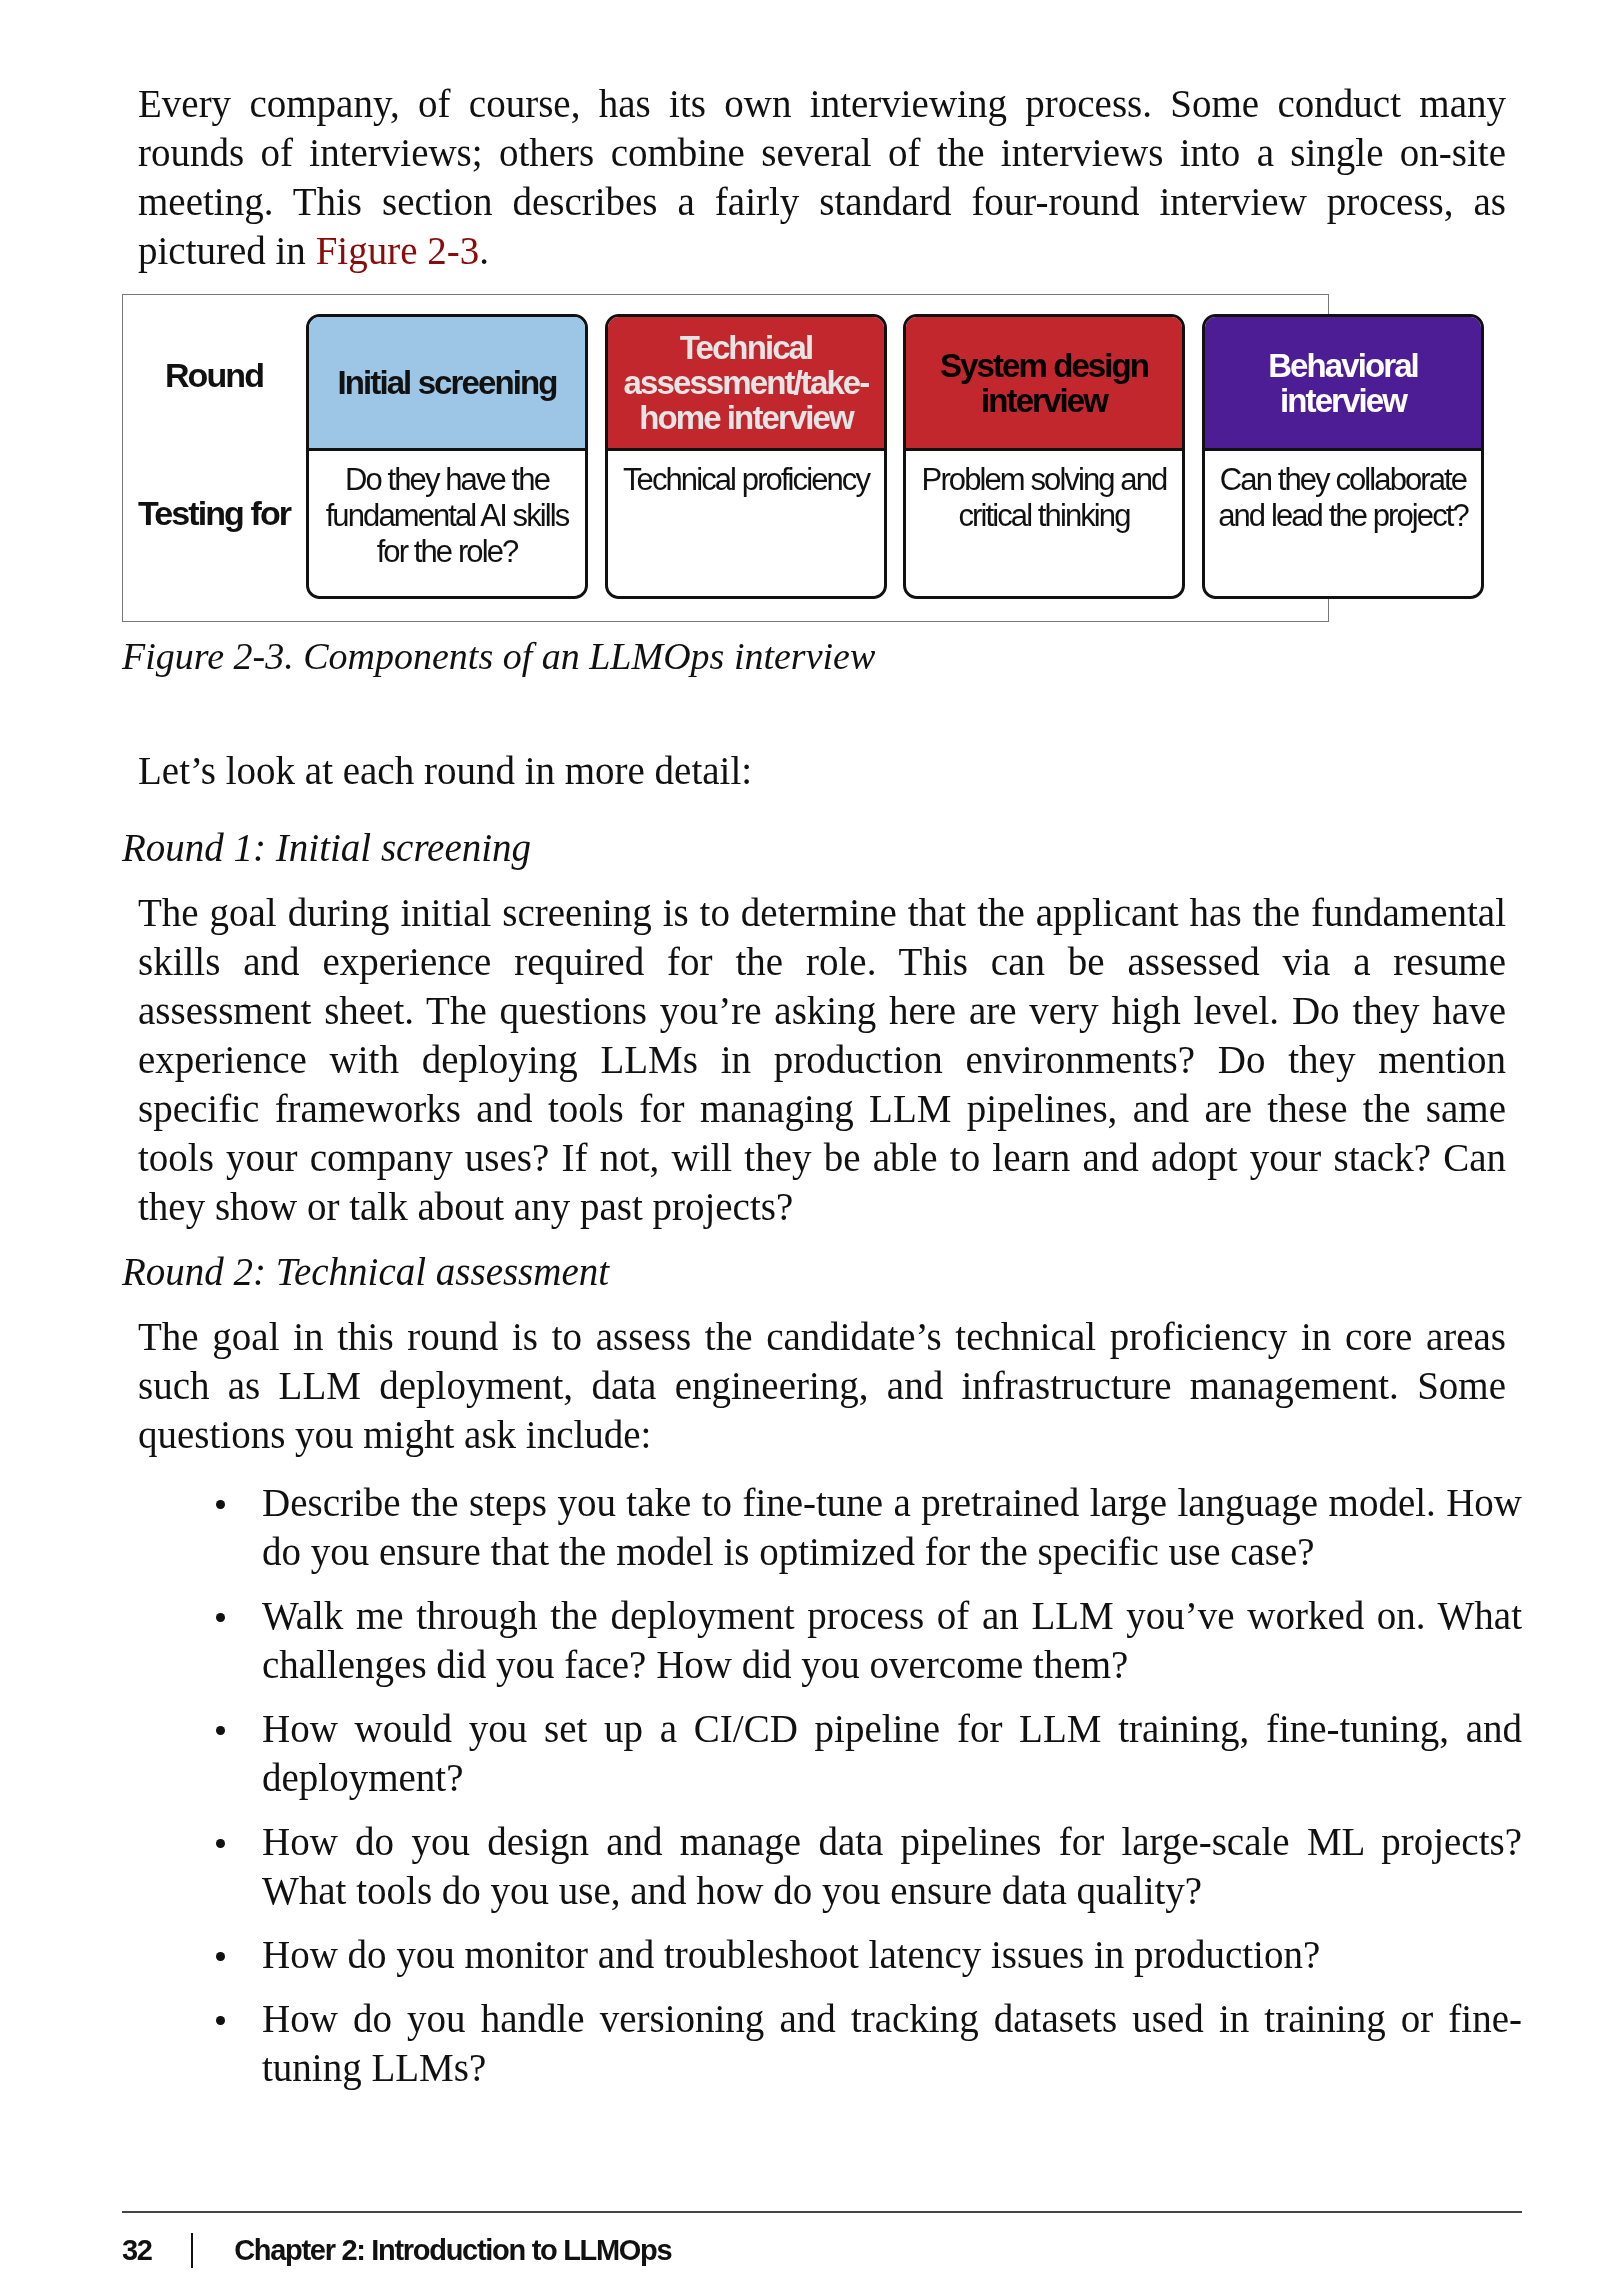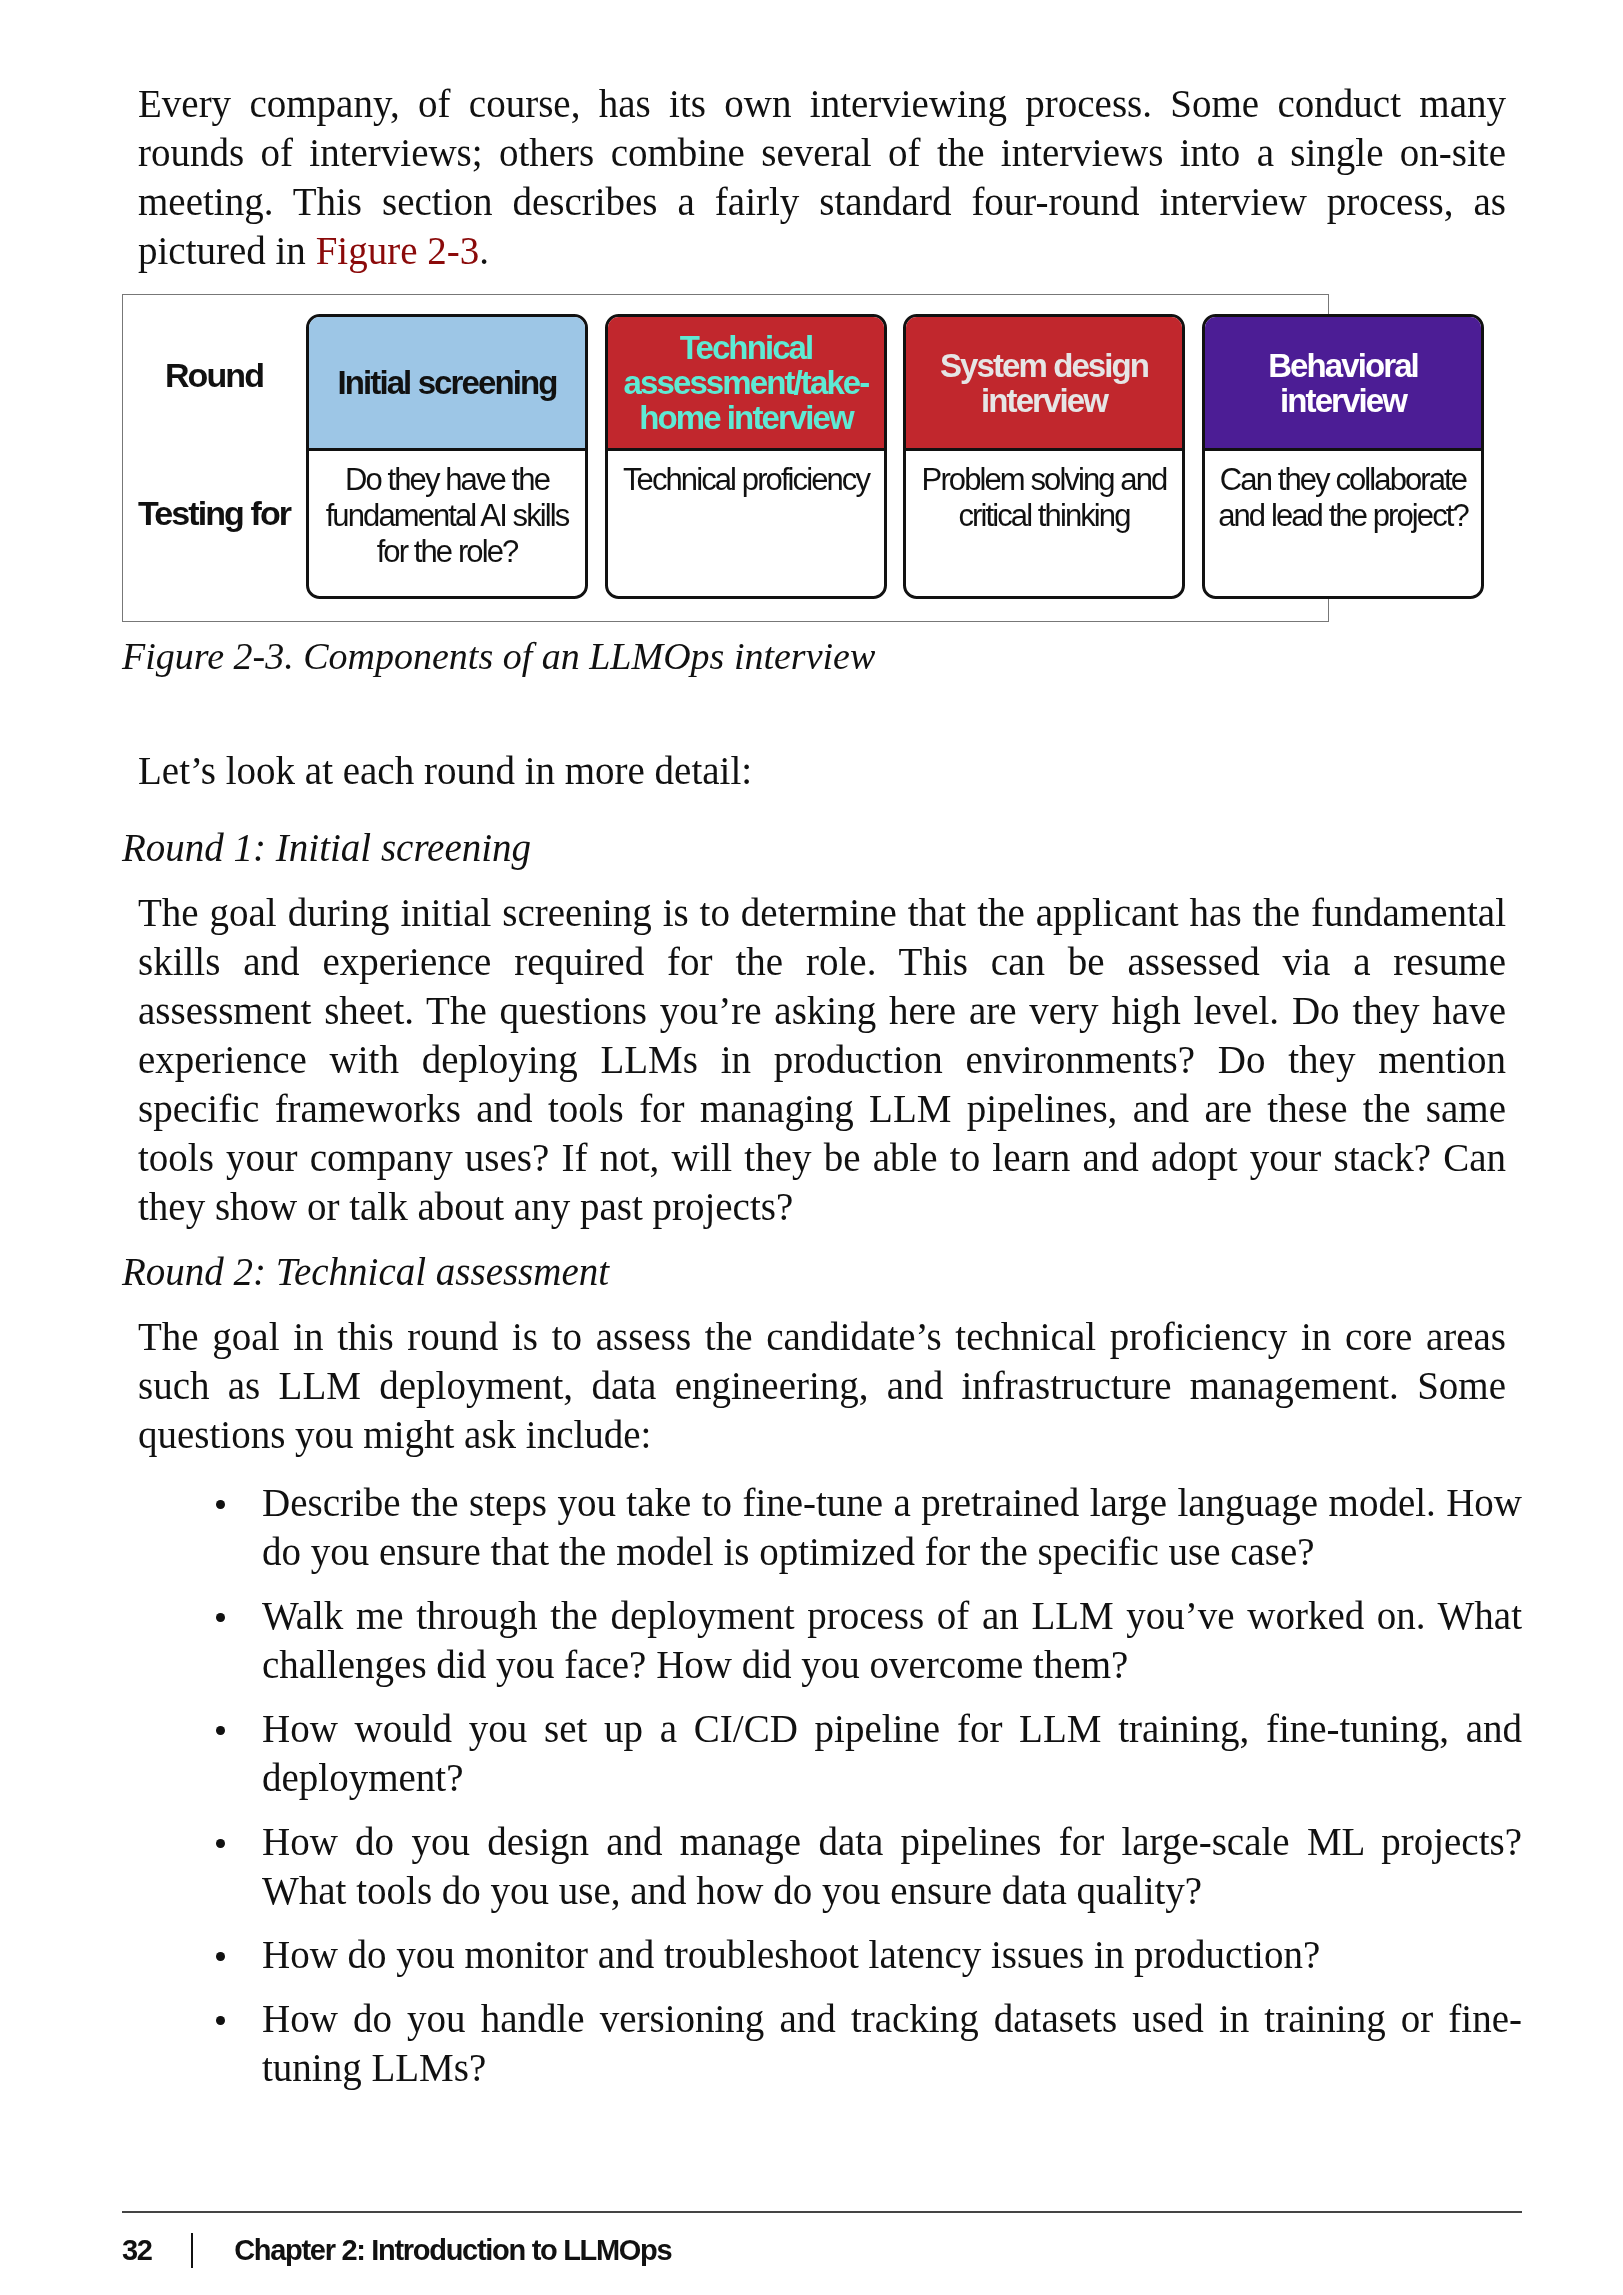--- a/index.html
+++ b/index.html
@@ -37,25 +37,25 @@
 
 <div class="figure-frame">
   <div class="row-label" style="left:0; top:61px;">Round</div>
   <div class="row-label" style="left:0; top:199px;">Testing for</div>
 
   <div class="card" style="left:183px;">
     <div class="card-head" style="background: rgb(157, 198, 230); color: rgb(17, 17, 17);">Initial screening</div>
     <div class="card-body">Do they have the fundamental AI skills for the role?</div>
   </div>
   <div class="card" style="left:482px;">
-    <div class="card-head" style="background: rgb(193, 39, 45); color: #5eead4;">Technical assessment/take-home interview</div>
+    <div class="card-head" style="background: rgb(193, 39, 45); color: #e5e5e5;">Technical assessment/take-home interview</div>
     <div class="card-body">Technical proficiency</div>
   </div>
   <div class="card" style="left:780px;">
-    <div class="card-head" style="background: rgb(193, 39, 45); color: #e5e5e5;">System design interview</div>
+    <div class="card-head" style="background: rgb(193, 39, 45); color: #000000;">System design interview</div>
     <div class="card-body">Problem solving and critical thinking</div>
   </div>
   <div class="card" style="left:1079px;">
     <div class="card-head" style="background: #4c1d95; color: rgb(255, 255, 255);">Behavioral interview</div>
     <div class="card-body">Can they collaborate and lead the project?</div>
   </div>
 </div>
 
 <div class="caption">Figure 2-3. Components of an LLMOps interview</div>
 

